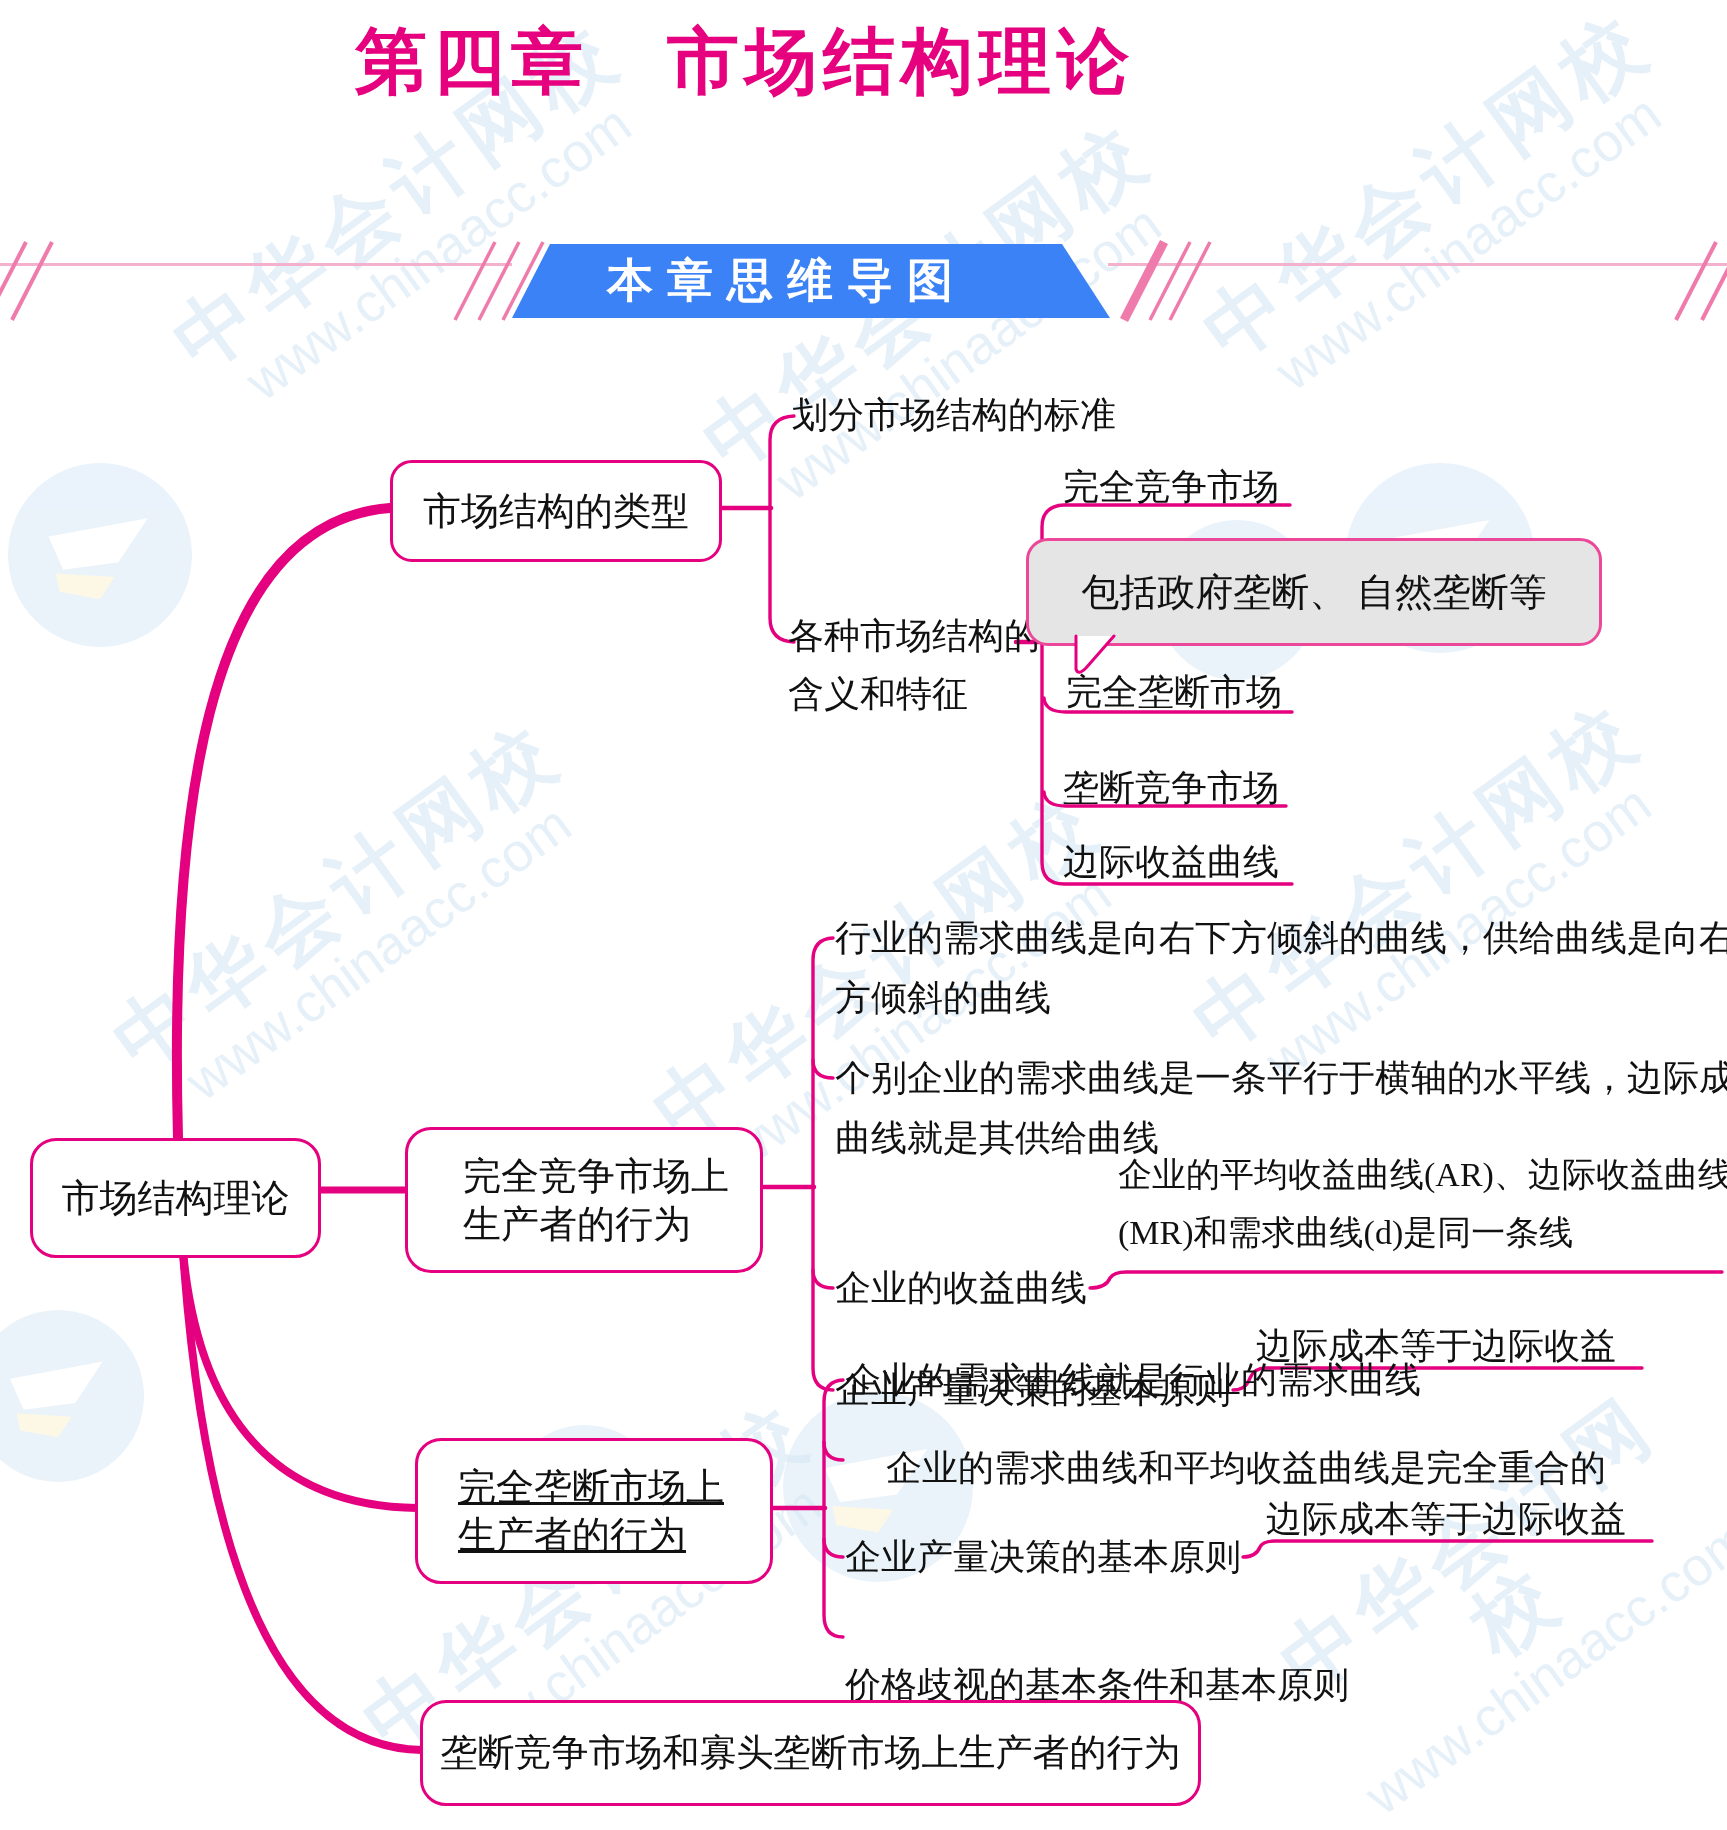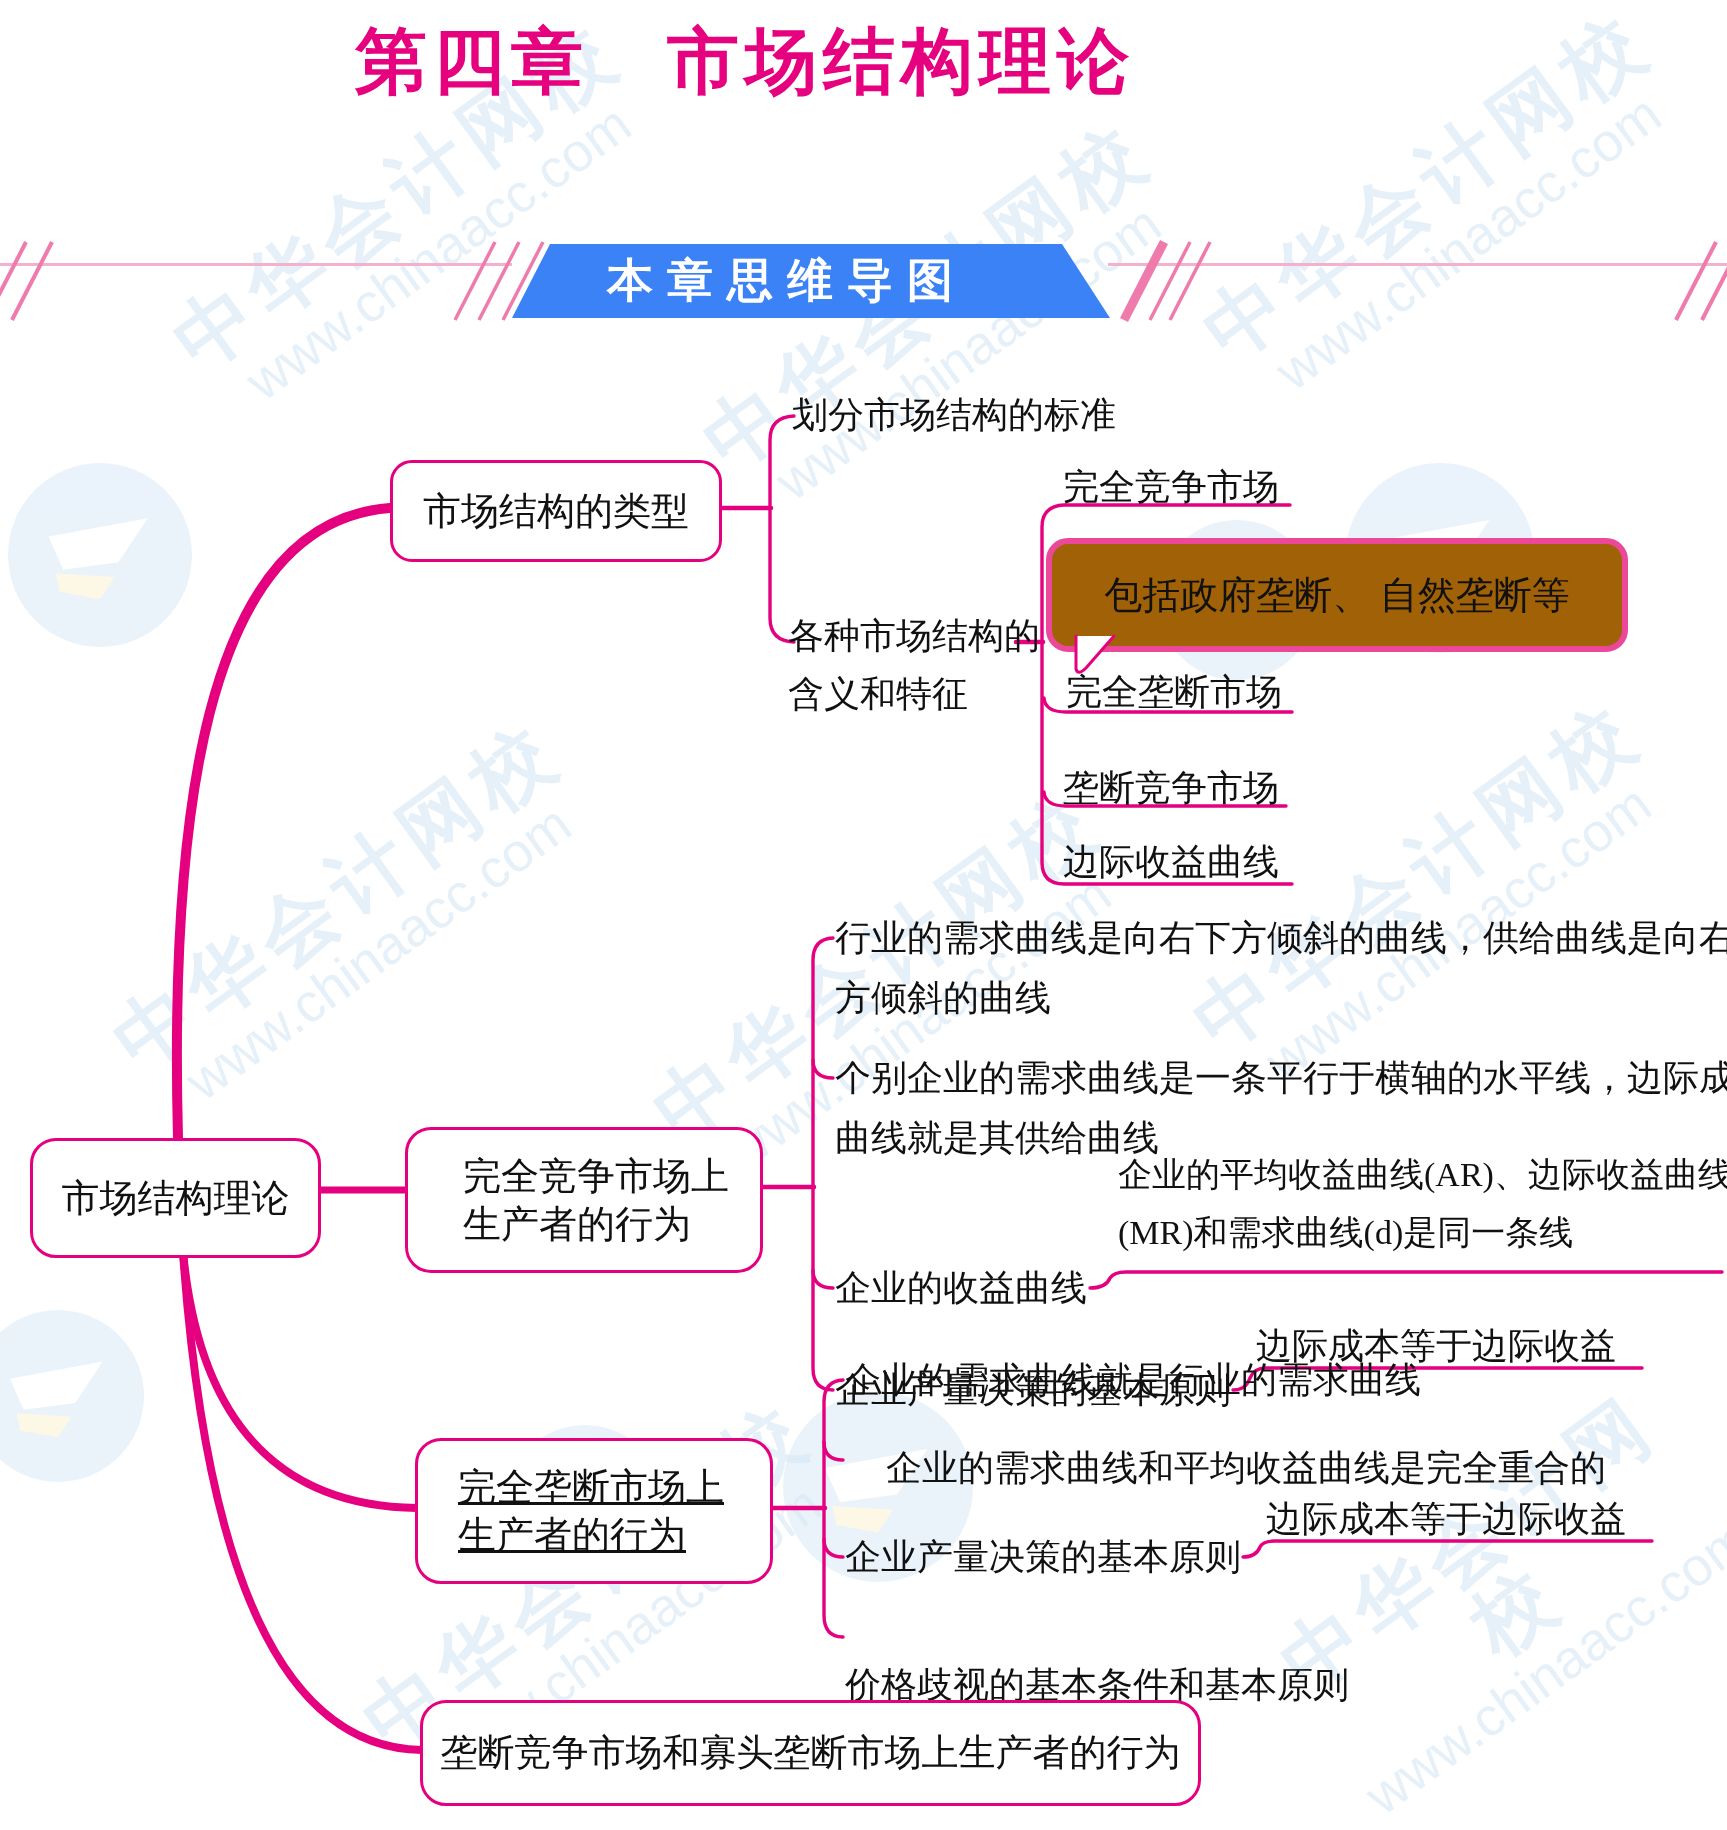--- a/index.html
+++ b/index.html
@@ -24,22 +24,22 @@
   .banner-label{font-family:"Liberation Sans",sans-serif;font-weight:bold;color:#fff;
                 font-size:46px;letter-spacing:14px;padding-right:70px;padding-left:30px;white-space:nowrap;}
   
   .node-box{position:absolute;z-index:3;background:#fff;border:3.5px solid #e4007f;border-radius:26px;
             display:flex;align-items:center;}
   .node-box .bl{font-size:38px;line-height:48px;}
   .center-txt{justify-content:center;text-align:center;}
   .leaf{position:absolute;z-index:3;font-size:36px;line-height:44px;white-space:nowrap;}
   .leaf.wrap{white-space:normal;line-height:60px;}
   .leaf.note2{line-height:58px;}
-  .callout{position:absolute;z-index:3;background:#a16207;border:6px solid #ec4899;border-radius:22px;
-           display:flex;align-items:center;justify-content:center;font-size:38px;margin-left:20px;}
+  .callout{position:absolute;z-index:3;background:#e5e5e5;border:3px solid #ec4899;border-radius:22px;
+           display:flex;align-items:center;justify-content:center;font-size:38px;}
   .callout-tail{position:absolute;z-index:4;}
 </style>
 </head>
 <body>
 
 <div class="canvas">
 
   <div class="wm-layer">
     <div class="wm" style="left:150px;top:150px;">
       <div class="wm-cn">中华会计网校</div>

